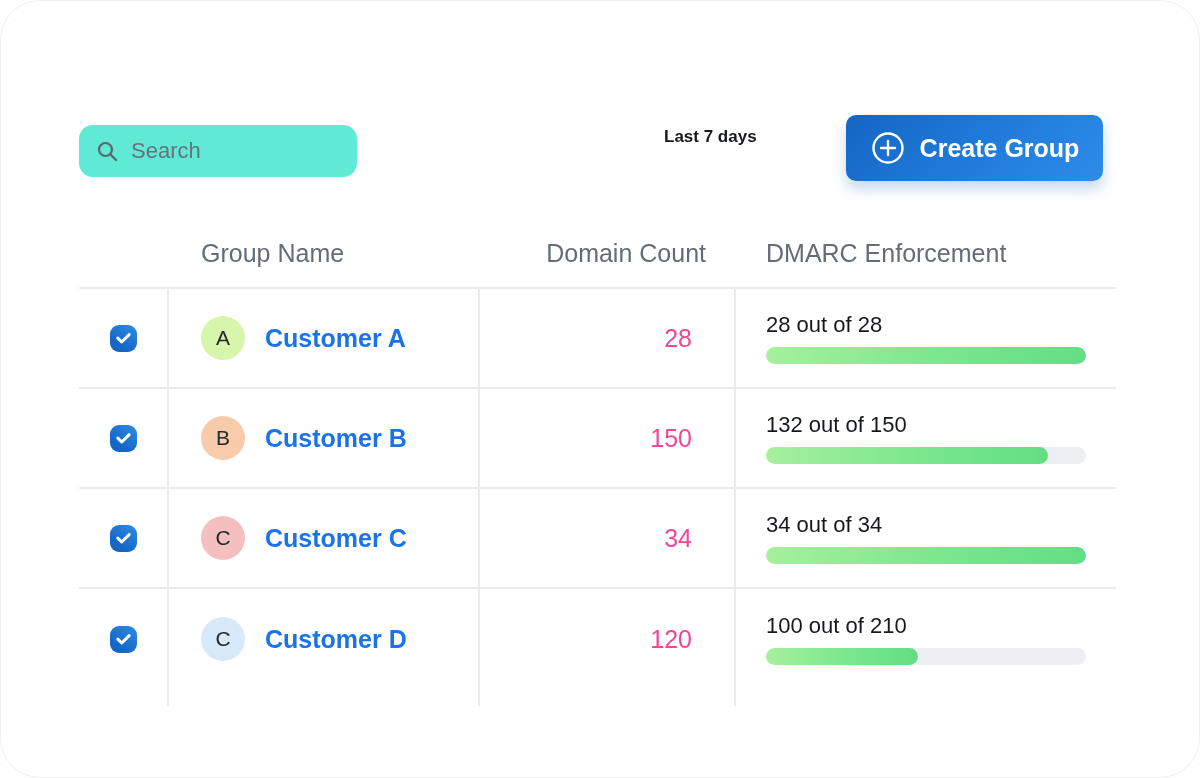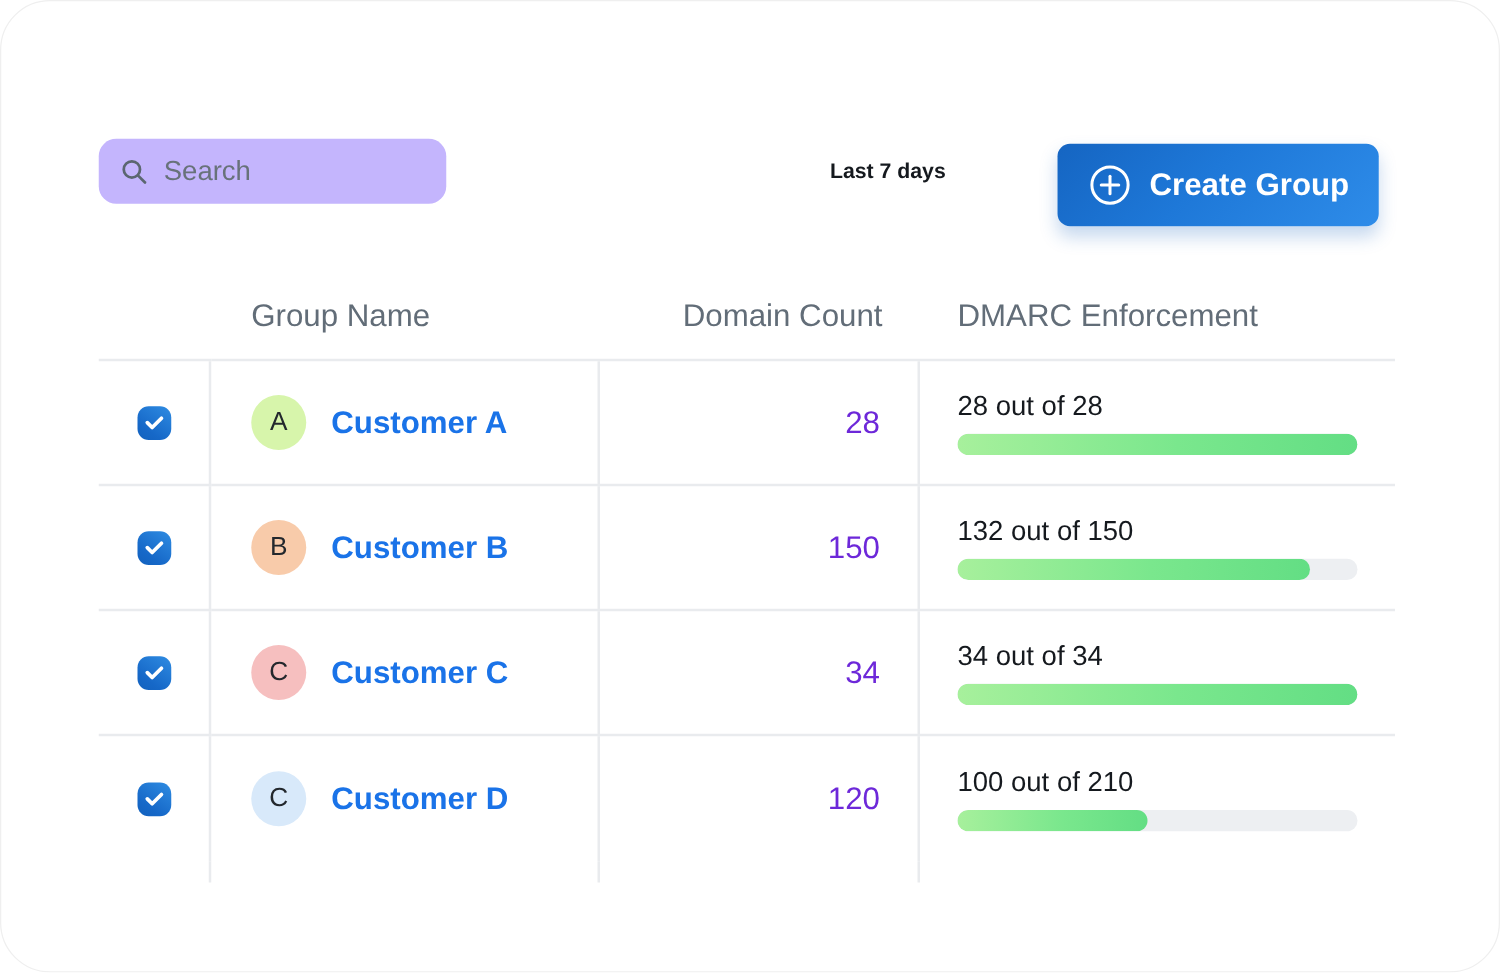--- a/index.html
+++ b/index.html
@@ -9,22 +9,22 @@
     width:1200px; height:778px;
   }
   .card {
     position:relative; width:1200px; height:778px;
     background:#ffffff; border-radius:40px; overflow:hidden;
     border:1px solid #efefef;
   }
 
   
   .search-box {
-    position:absolute; left:78px; top:110px; width:278px; height:52px;
-    background:#c4b5fd; border-radius:14px;
+    position:absolute; left:78px; top:124px; width:278px; height:52px;
+    background:#5eead4; border-radius:14px;
     display:flex; align-items:center; gap:12px; padding:0 16px;
   }
   .search-box svg { flex:0 0 auto; }
   .search-input {
     border:none; background:transparent; outline:none;
     font-family:inherit; font-size:22px; color:#3c454d; width:100%;
   }
   .search-input::placeholder { color:#68727a; opacity:1; }
 
   .date-range {
@@ -79,22 +79,22 @@
   .avatar {
     width:44px; height:44px; border-radius:50%;
     display:flex; align-items:center; justify-content:center;
     font-size:21px; color:#23282d; flex:0 0 auto;
   }
   .group-link {
     font-size:25px; font-weight:600; color:#1a73e8;
     text-decoration:none; cursor:pointer;
   }
 
-  .td.cell-count { justify-content:flex-end; padding-right:30px;
-    font-size:25px; color:#6d28d9; }
+  .td.cell-count { justify-content:flex-end; padding-right:42px;
+    font-size:25px; color:#ec4899; }
 
   .td.cell-dmarc { padding:0 30px; }
   .dmarc-wrap { width:100%; }
   .dmarc-label { font-size:22px; color:#15191e; margin-bottom:9px; }
   .progress-track {
     width:100%; height:17px; border-radius:9px; background:#edeff2;
     overflow:hidden;
   }
   .progress-fill {
     height:100%; border-radius:9px;

